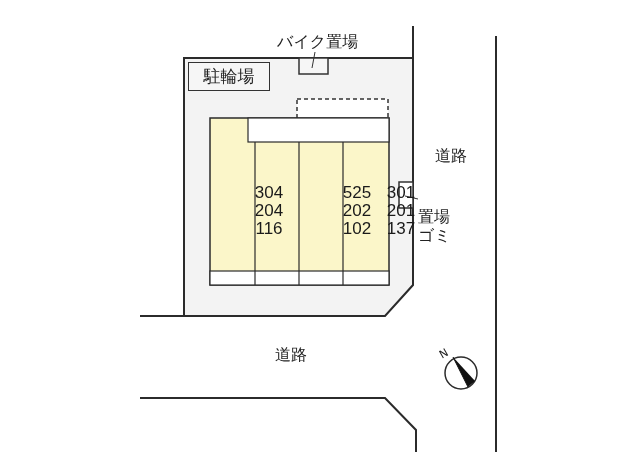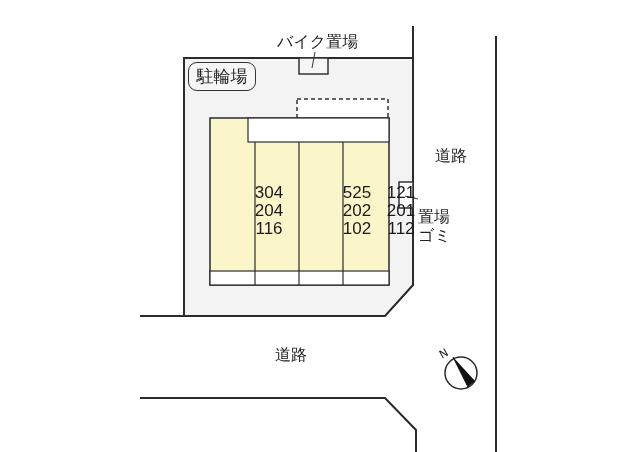--- a/index.html
+++ b/index.html
@@ -76,21 +76,21 @@
     <rect x="399" y="182" width="14" height="26" fill="#ffffff" stroke="#333" stroke-width="1.5"></rect>
     <line x1="405" y1="196" x2="418" y2="199" stroke="#333" stroke-width="1"></line>
 
     <g>
       <circle cx="461" cy="373" r="16" fill="#ffffff" stroke="#2b2b2b" stroke-width="1.5"></circle>
       <polygon points="453,357 468,387 475,381" fill="#111111"></polygon>
       <line x1="453" y1="357" x2="468" y2="387" stroke="#111" stroke-width="1"></line>
     </g>
   </svg>
 
-  <div class="boxed-label" style="left:188px; top:62px; width:68px; height:29px;border-radius:9px;">駐輪場</div>
+  <div class="boxed-label" style="left:188px; top:62px; width:82px; height:29px;">駐輪場</div>
 
   <div class="label" style="left:277px; top:33px; font-size:16px;">バイク置場</div>
 
   <div class="label" style="left:435px; top:147px;">道路</div>
 
   <div class="label" style="left:418px; top:189px;margin-top:38px;">ゴミ</div>
   <div class="label" style="left:418px; top:208px;">置場</div>
 
   <div class="label" style="left:275px; top:346px;">道路</div>
 
@@ -100,18 +100,18 @@
     <span>304</span>
     <span>204</span>
     <span>116</span>
   </div>
   <div class="unit-col" style="left:299px;">
     <span>525</span>
     <span>202</span>
     <span>102</span>
   </div>
   <div class="unit-col" style="left:343px;">
-    <span>121</span>
+    <span>301</span>
     <span>201</span>
-    <span>112</span>
+    <span>137</span>
   </div>
 
 </div>
 
 </body></html>

